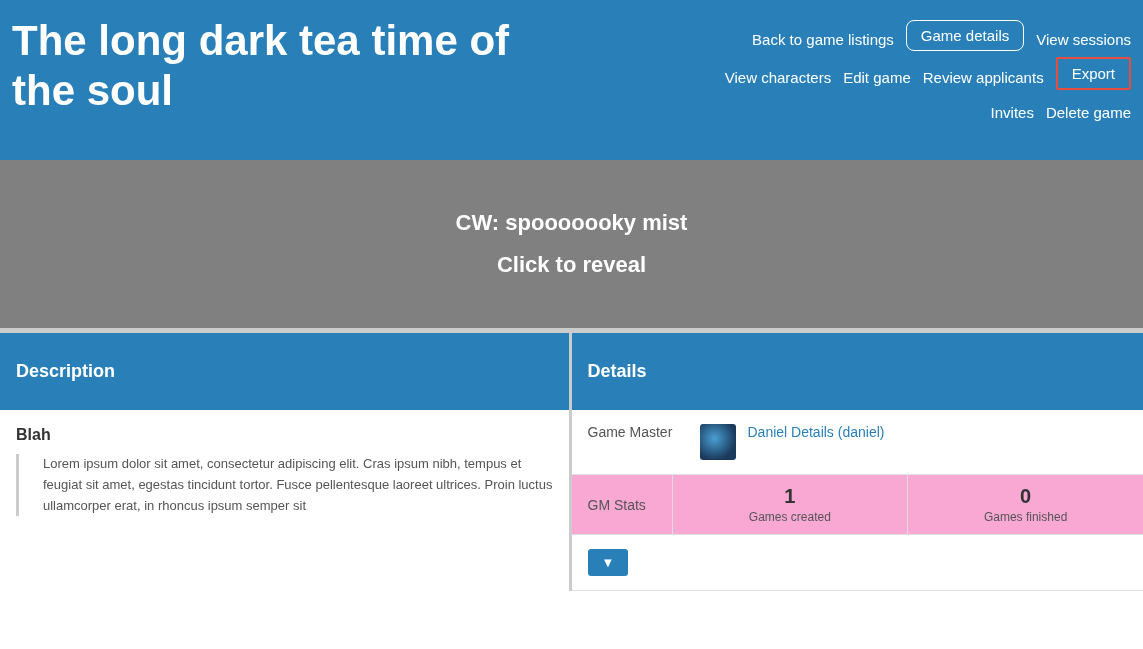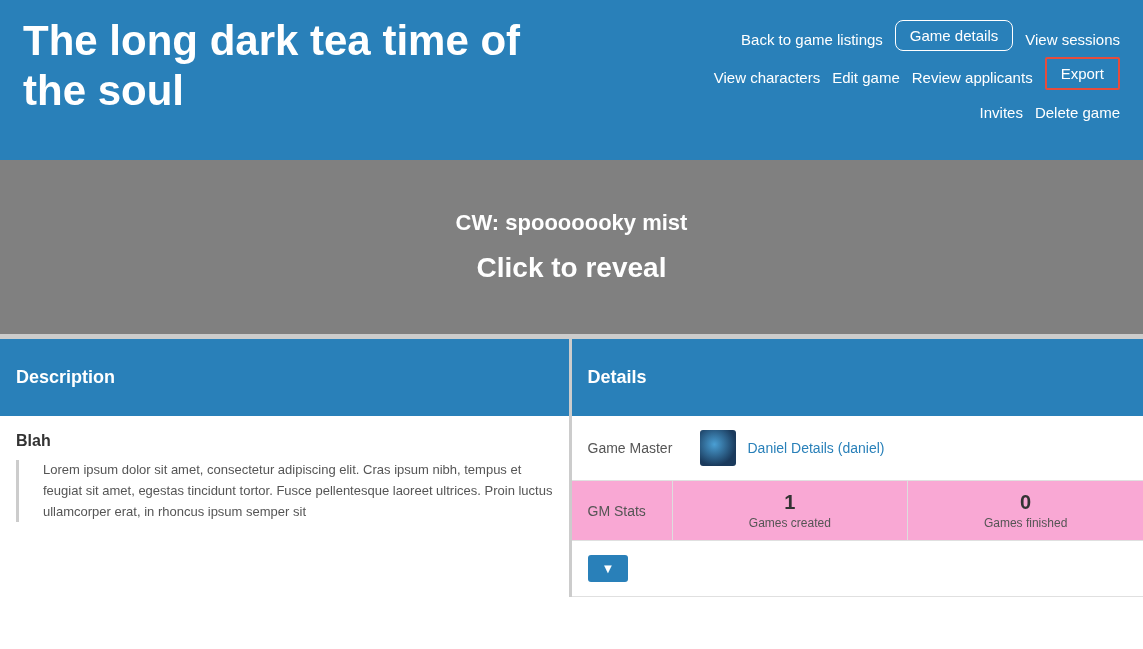--- a/index.html
+++ b/index.html
@@ -2,21 +2,21 @@
 <html><head>
   <meta charset="utf-8">
   <style>
     * { box-sizing: border-box; margin: 0; padding: 0; }
     body { font-family: Arial, Helvetica, sans-serif; font-size: 14px; color: #333; background: #fff; width: 1143px; min-height: 649px; overflow-x: hidden; }
 
     
     .header {
       background-color: #2980b9;
       color: white;
-      padding: 16px 23px;
+      padding: 16px 12px;
       display: flex;
       justify-content: space-between;
       align-items: flex-start;
       min-height: 160px;
     }
     .header-title {
       font-size: 42px;
       font-weight: bold;
       color: white;
       line-height: 1.2;
@@ -70,21 +70,21 @@
       text-align: center;
       padding: 50px 20px;
       border-bottom: 2px solid #ccc;
     }
     .cw-title {
       font-size: 22px;
       font-weight: bold;
       margin-bottom: 16px;
     }
     .cw-reveal {
-      font-size: 28px;
+      font-size: 22px;
       font-weight: bold;
       cursor: pointer;
     }
 
     
     .main-content {
       display: flex;
       width: 100%;
       border-top: 3px solid #ccc;
     }
@@ -120,21 +120,20 @@
 
     
     .details-panel {
       width: 50%;
     }
     .details-body {
       padding: 0;
     }
     .game-master-row {
       display: flex;
-      align-items: center;
       padding: 14px 16px;
       gap: 12px;
       border-bottom: 1px solid #e0e0e0;
     }
     .gm-label {
       font-size: 14px;
       color: #555;
       min-width: 100px;
     }
     .gm-avatar {

